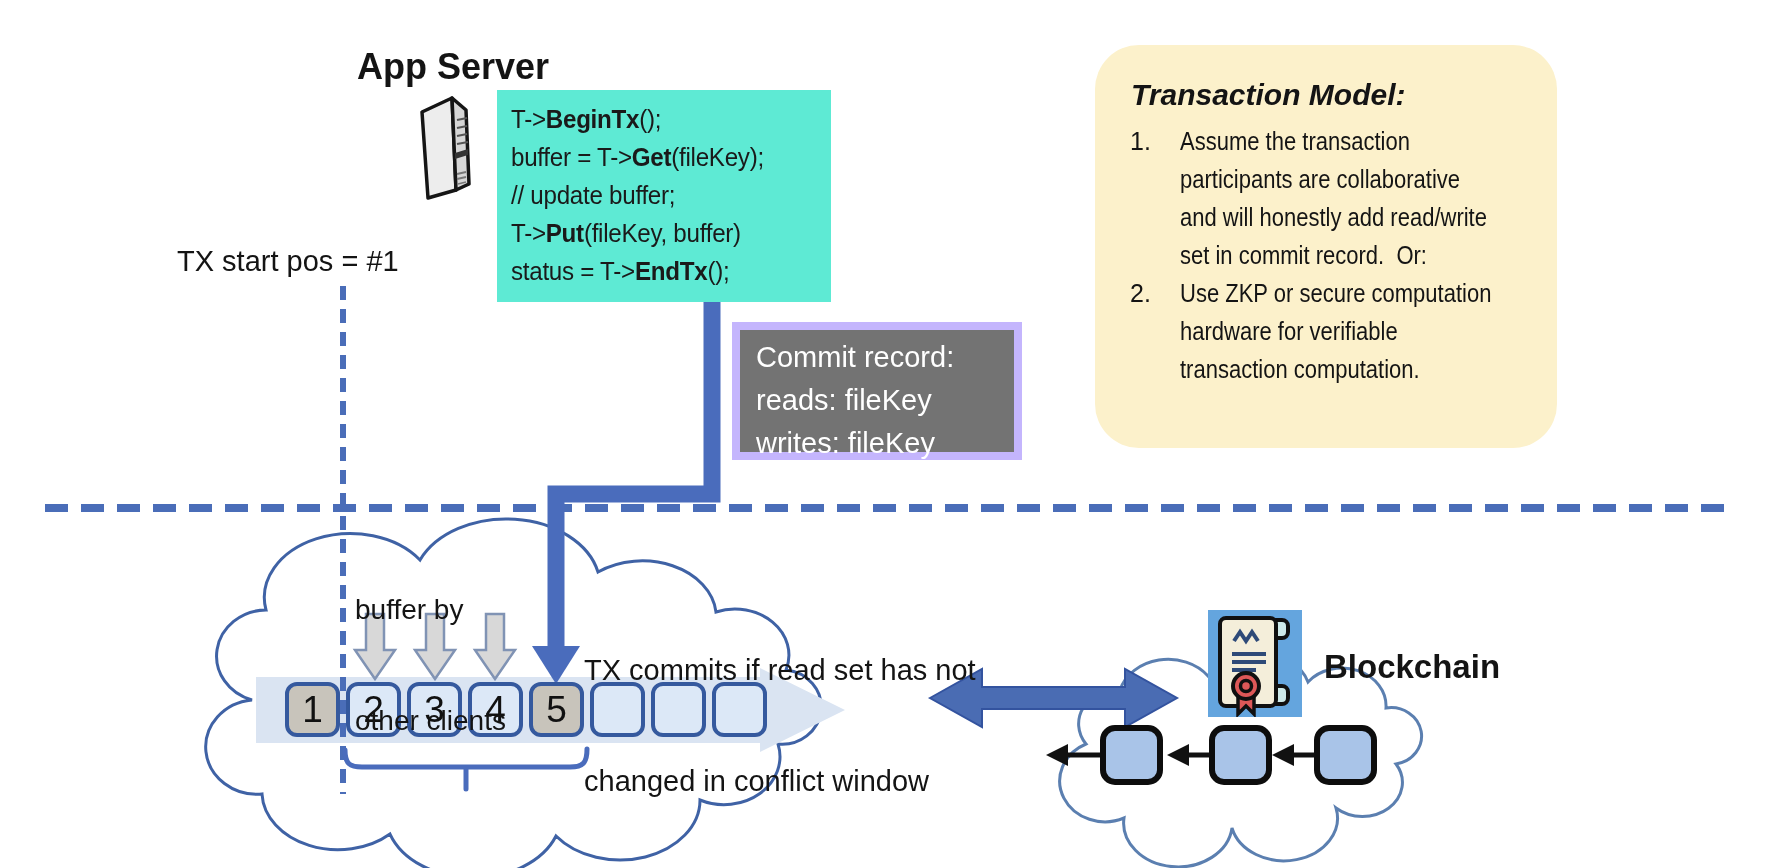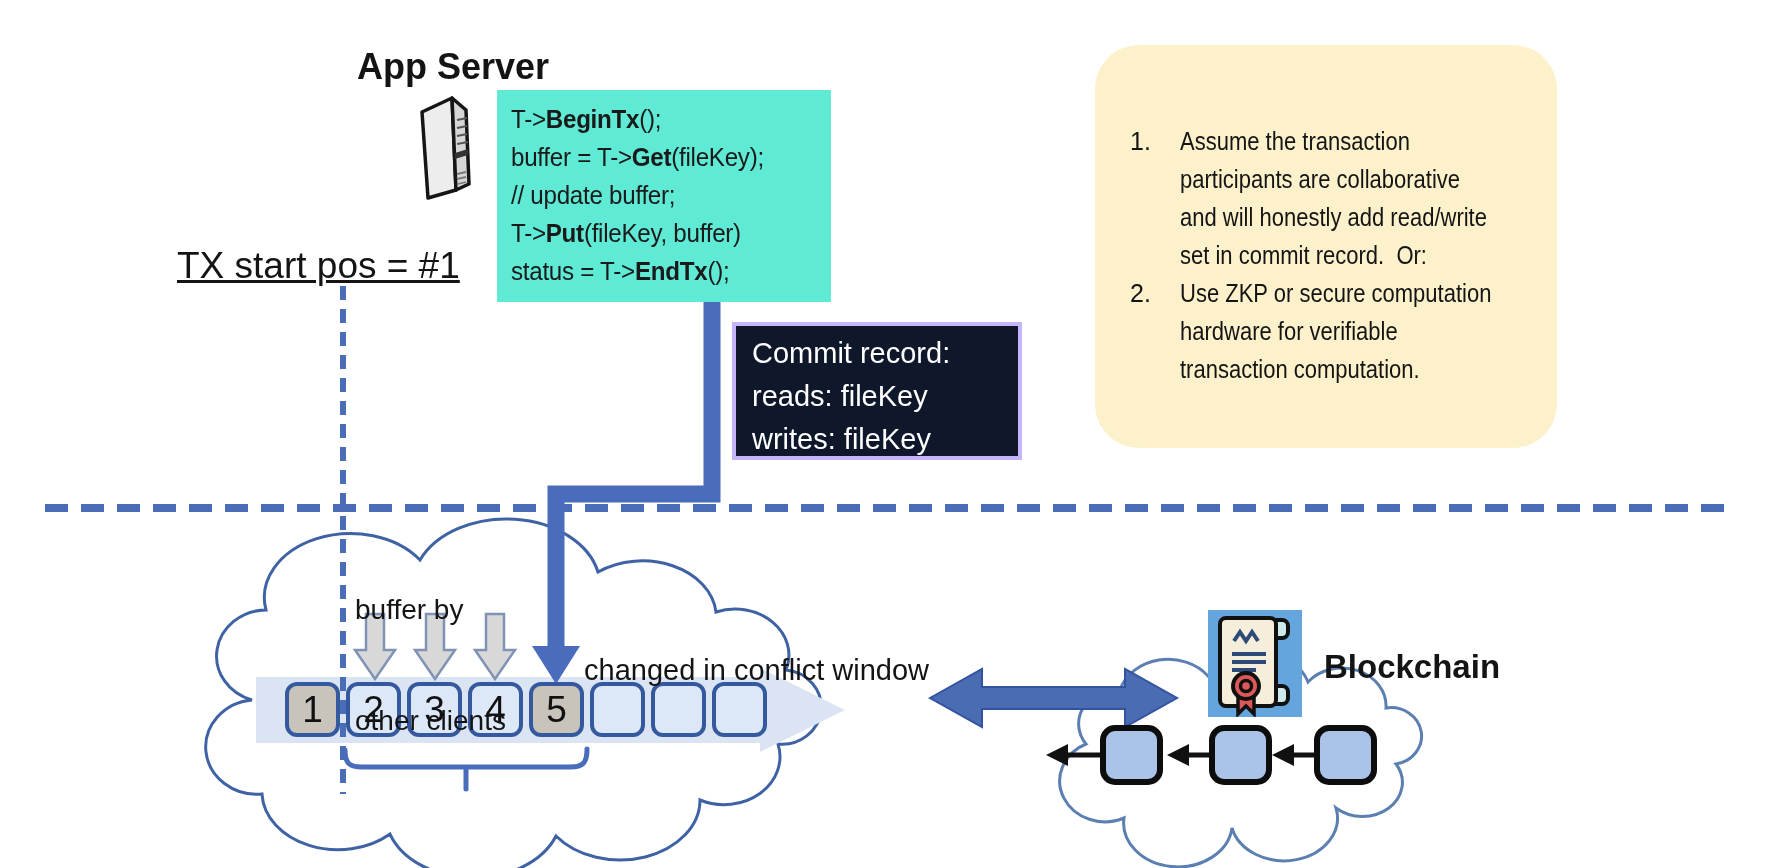--- a/index.html
+++ b/index.html
@@ -2,29 +2,29 @@
 <html><head>
 <meta charset="utf-8">
 <style>
   html,body{margin:0;padding:0;background:#ffffff;}
   .stage{position:relative;width:1780px;height:868px;background:#ffffff;overflow:hidden;
          font-family:"Liberation Sans", sans-serif;color:#141414;}
   .layer{position:absolute;left:0;top:0;width:1780px;height:868px;}
   .lbl{position:absolute;white-space:pre;}
 
   .app-server{left:357px;top:46px;font-size:36px;font-weight:bold;}
-  .tx-start{left:177px;top:245px;font-size:37px;text-decoration:underline;}
+  .tx-start{left:177px;top:245px;font-size:29px;}
 
   .code-block{position:absolute;left:497px;top:90px;width:334px;height:212px;
               background:#5eead4;padding:10px 17px 0 14px;box-sizing:border-box;}
   .code-line{font-size:26px;line-height:38px;letter-spacing:-0.3px;white-space:pre;
              transform:scaleX(0.93);transform-origin:0 0;color:#1a1a1a;}
 
   .commit-box{position:absolute;left:732px;top:322px;width:290px;height:138px;box-sizing:border-box;
-              background:#0f172a;border:4px solid #c4b5fd;padding:6px 0 0 16px;}
+              background:#737373;border:8px solid #c4b5fd;padding:6px 0 0 16px;}
   .commit-line{color:#ffffff;font-size:29px;line-height:43px;white-space:pre;}
 
   .note-box{position:absolute;left:1095px;top:45px;width:462px;height:403px;
             background:#fcf1cb;border-radius:44px;}
   .tm-title{position:absolute;left:1131px;top:78px;font-size:30px;font-weight:bold;font-style:italic;}
   .tm-list{position:absolute;left:1130px;top:122px;}
   .tm-item{display:flex;}
   .tm-num{width:50px;font-size:25px;line-height:38px;}
   .tm-lines{font-size:25px;line-height:38px;transform:scaleX(0.88);transform-origin:0 0;}
 
@@ -119,20 +119,21 @@
 
   <div class="lbl tx-start">TX start pos = #1</div>
 
   <div class="commit-box">
     <div class="commit-line">Commit record:</div>
     <div class="commit-line">reads: fileKey</div>
     <div class="commit-line">writes: fileKey</div>
   </div>
 
   <div class="note-box"></div>
+  <div class="lbl tm-title">Transaction Model:</div>
   <div class="tm-list" id="tm-list">
       <div class="tm-item">
         <div class="tm-num">1.</div>
         <div class="tm-lines">
           <div style="white-space: pre;">Assume the transaction</div>
           <div style="white-space: pre;">participants are collaborative</div>
           <div style="white-space: pre;">and will honestly add read/write</div>
           <div style="white-space: pre;">set in commit record.  Or:</div>
         </div>
       </div>
@@ -144,20 +145,21 @@
           <div style="white-space: pre;">transaction computation.</div>
         </div>
       </div>
     </div>
 
   <div class="lbl updates">
     <div>buffer by</div>
     <div>other clients</div>
   </div>
   <div class="lbl tx-commits">
+    <div>TX commits if read set has not</div>
     <div>changed in conflict window</div>
   </div>
 
   <svg class="abs-svg" style="left:1208px;top:610px" width="94" height="107" viewBox="0 0 94 107">
     <rect x="0" y="0" width="94" height="107" fill="#64a5de"></rect>
     <rect x="62" y="10" width="18" height="18" rx="6" fill="#cde9e9" stroke="#101010" stroke-width="4"></rect>
     <rect x="62" y="76" width="18" height="18" rx="6" fill="#cde9e9" stroke="#101010" stroke-width="4"></rect>
     <rect x="12" y="8" width="56" height="88" rx="6" fill="#f4eeda" stroke="#101010" stroke-width="4"></rect>
     <polyline points="26,31 32,22 38,31 44,22 50,31" fill="none" stroke="#2e4a78" stroke-width="4"></polyline>
     <line x1="24" y1="44" x2="58" y2="44" stroke="#2e4a78" stroke-width="4"></line>

